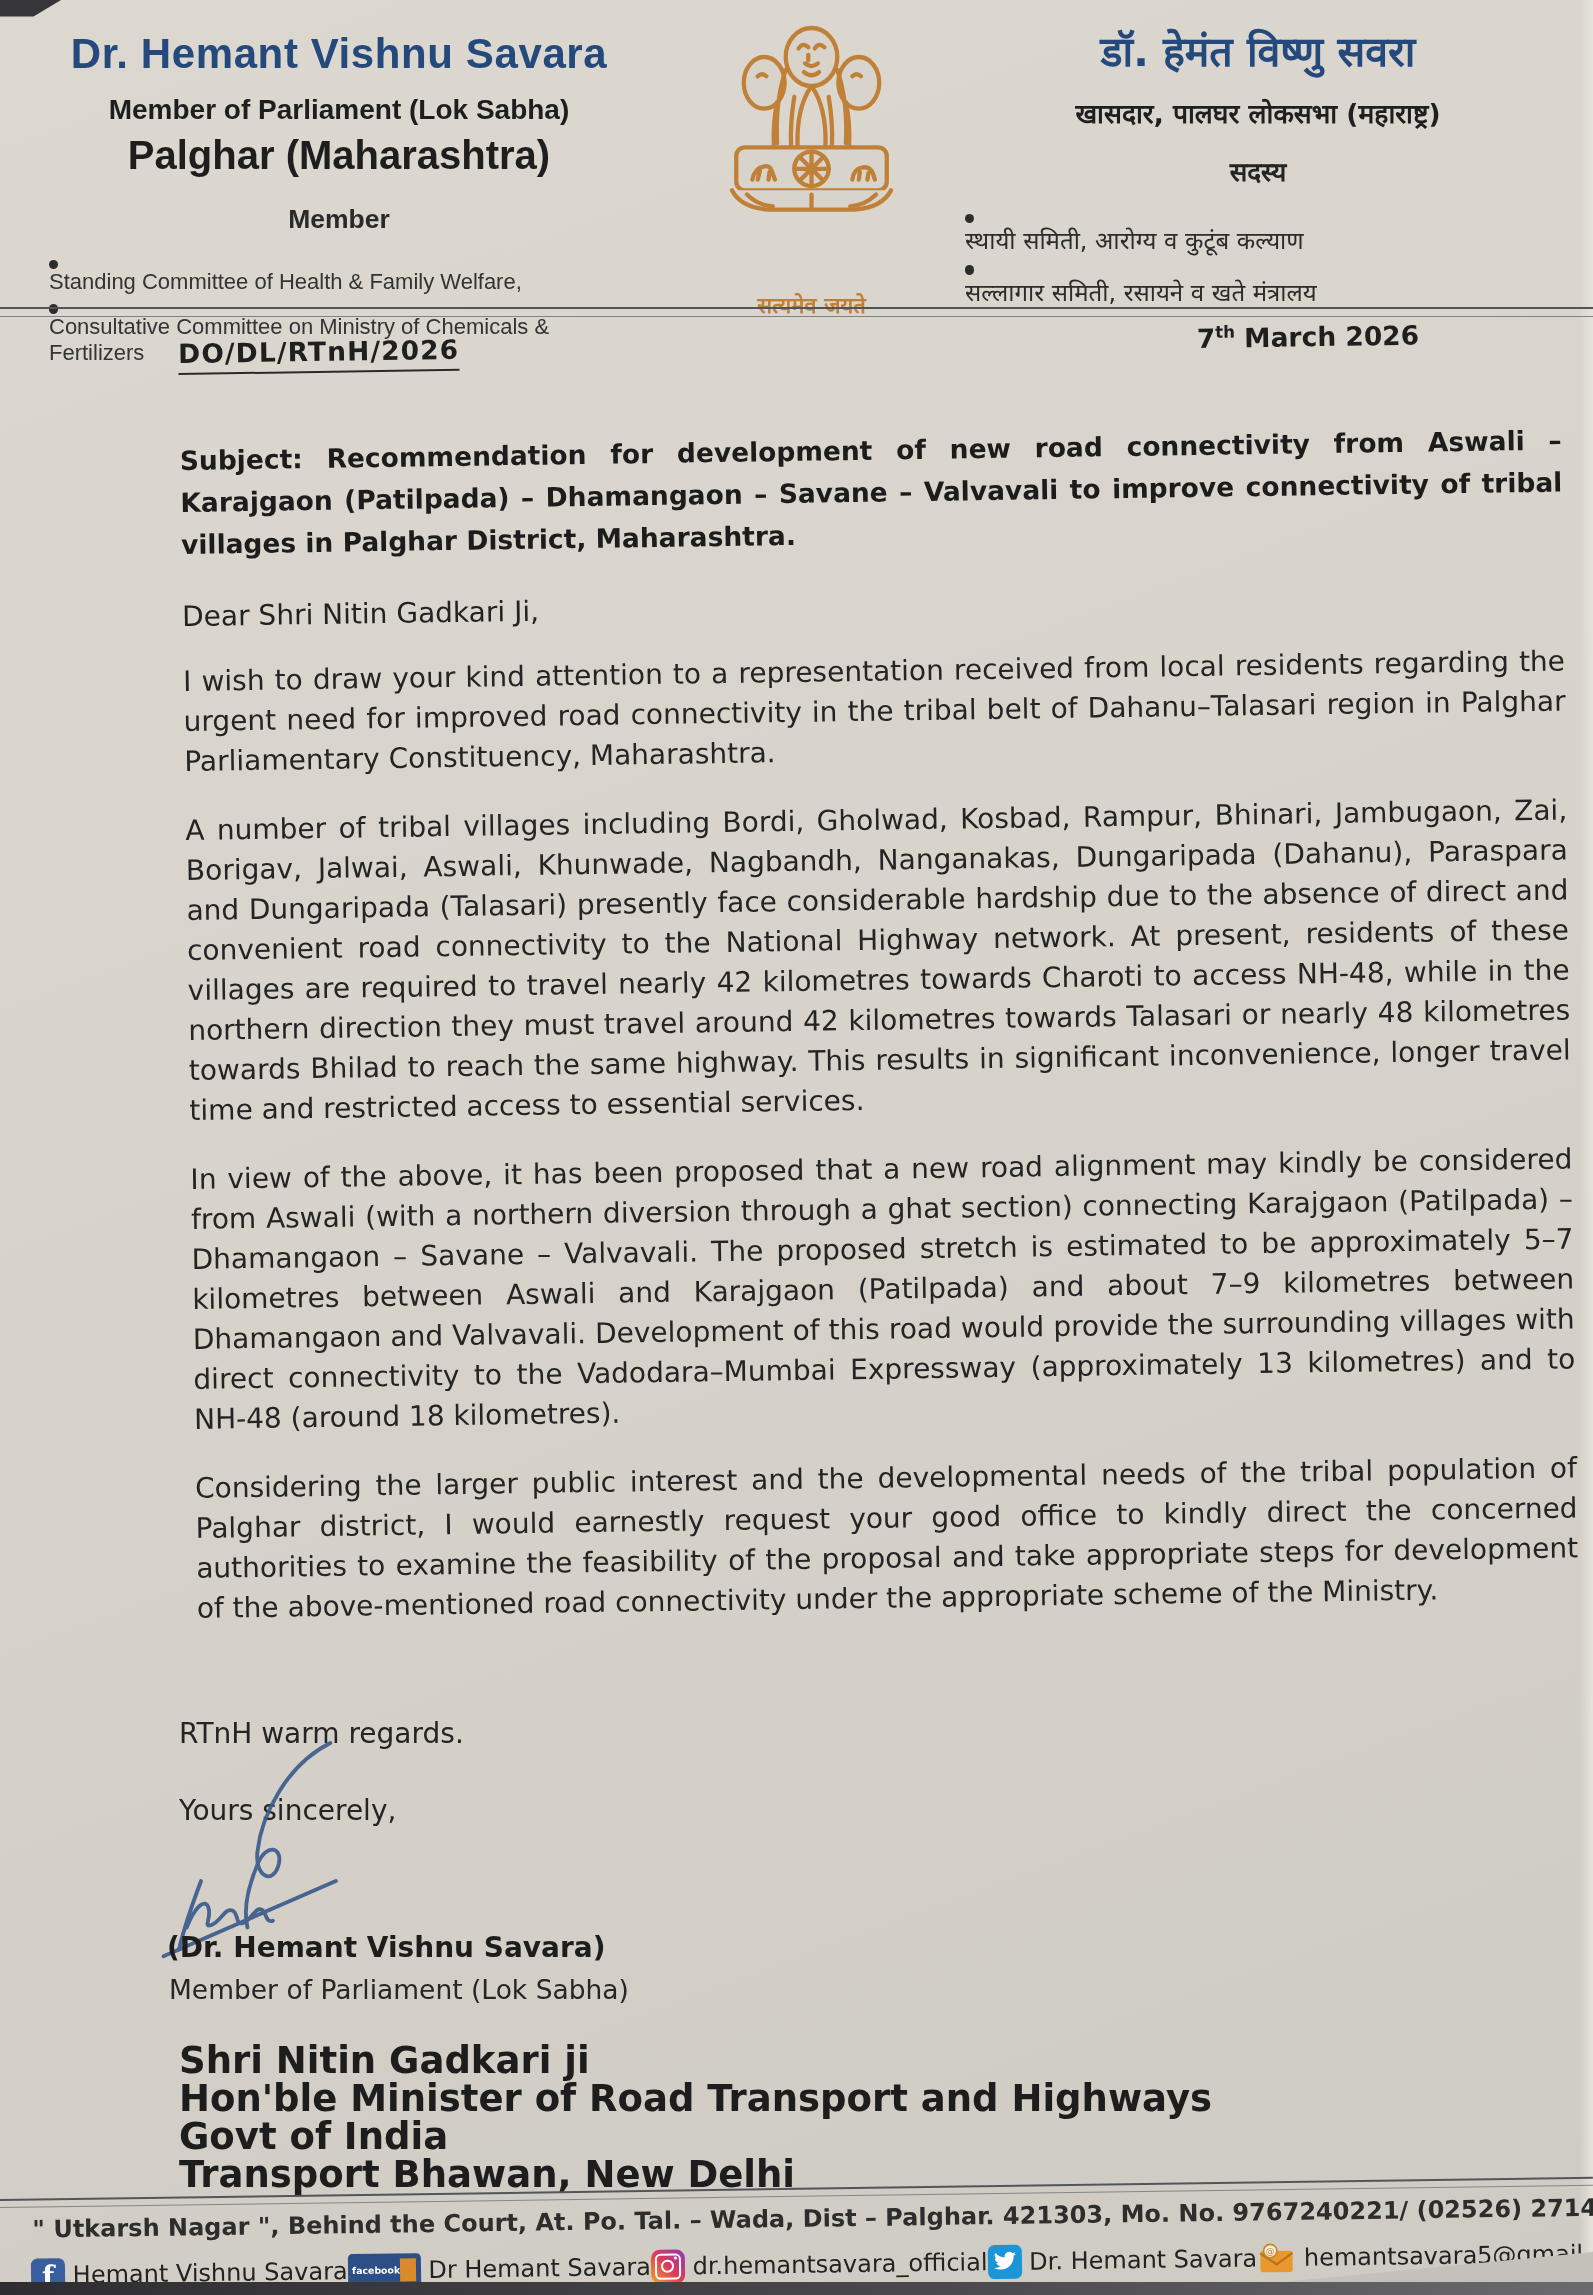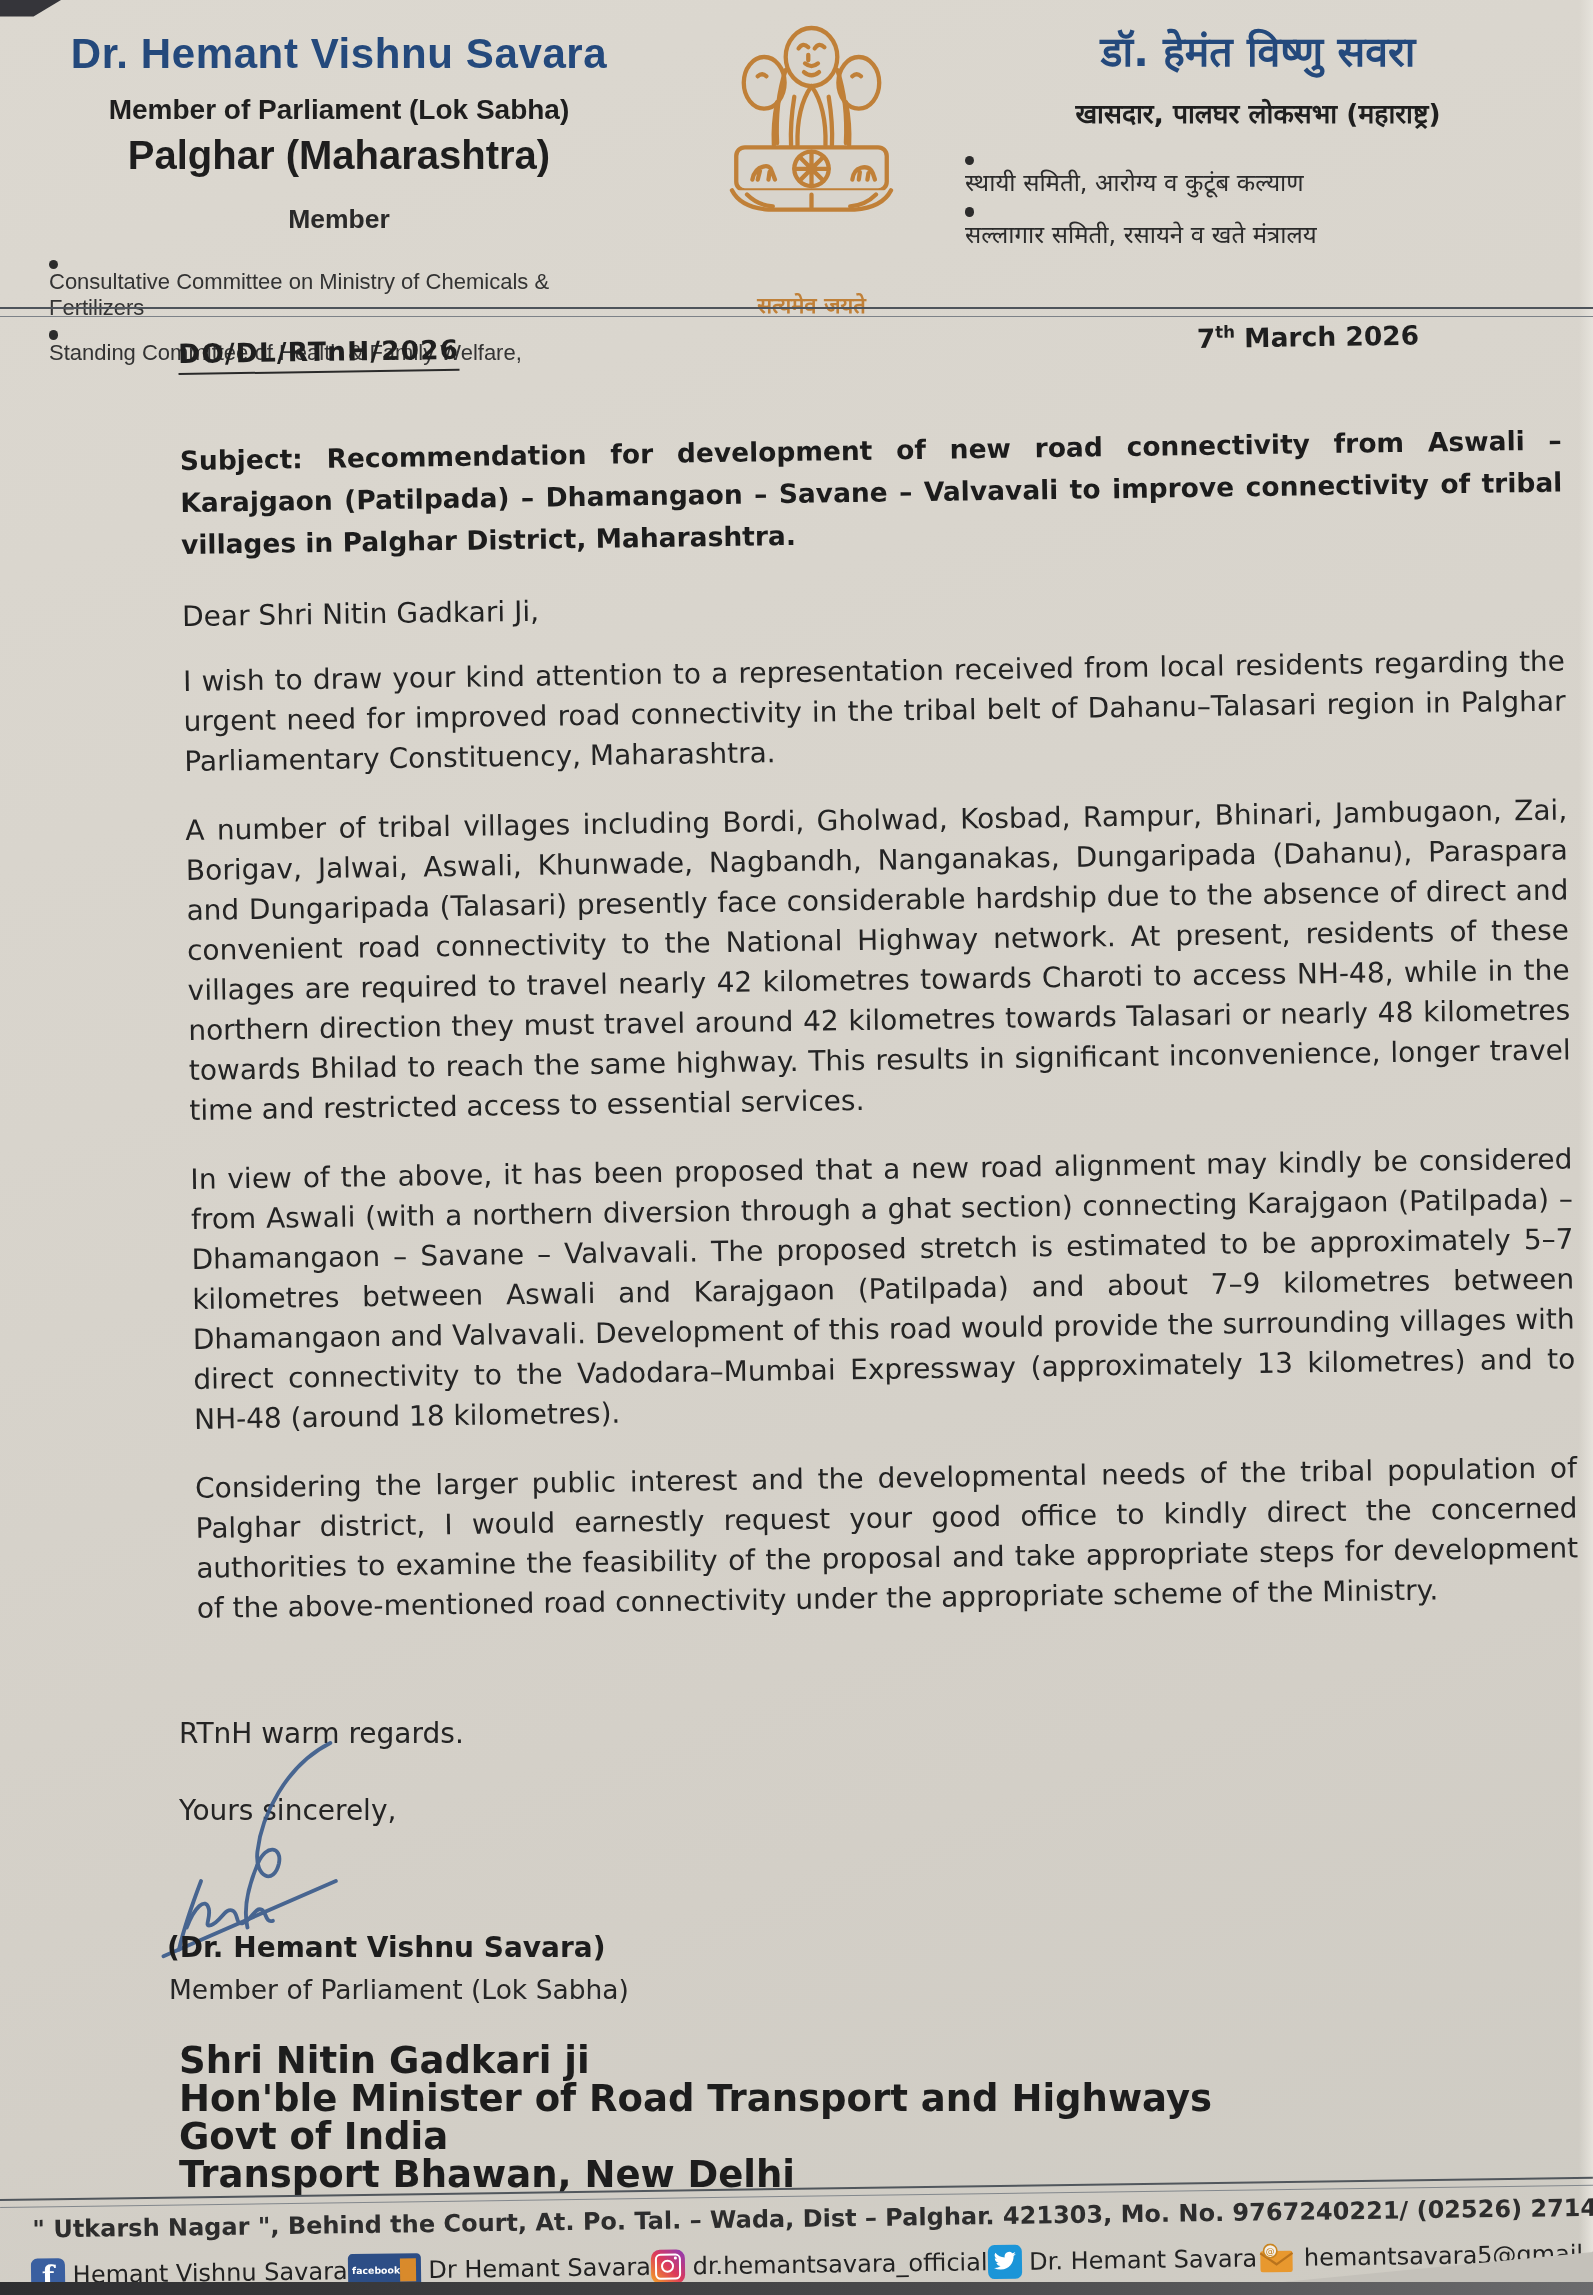--- a/index.html
+++ b/index.html
@@ -88,25 +88,25 @@
   <div class="edge-right"></div>
 
   <div class="hdr-left">
     <div class="name-en">Dr. Hemant Vishnu Savara</div>
     <div class="title-en">Member of Parliament (Lok Sabha)</div>
     <div class="region-en">Palghar (Maharashtra)</div>
     <div class="member-en">Member</div>
     <div class="blist">
       <div class="bitem">
         <div class="dot"></div>
+        <div class="btext">Standing Committee of Health &amp; Family Welfare,</div>
+      </div>
+      <div class="bitem">
+        <div class="dot"></div>
         <div class="btext">Consultative Committee on Ministry of Chemicals &amp; Fertilizers</div>
-      </div>
-      <div class="bitem">
-        <div class="dot"></div>
-        <div class="btext">Standing Committee of Health &amp; Family Welfare,</div>
       </div>
     </div>
   </div>
 
   <div class="emblem">
     <svg width="215" height="254" viewBox="0 0 200 236">
       <g stroke="#c08038" stroke-width="4" fill="none" stroke-linecap="round" stroke-linejoin="round">
 
         <ellipse cx="100" cy="38" rx="24" ry="27" fill="#d8d4cc"></ellipse>
         <path d="M88 30 q4 -6 9 -1 M103 30 q4 -6 9 -1 M94 44 q6 5 12 0 M97 36 l0 5 M93 52 q7 6 14 0"></path>
@@ -128,20 +128,21 @@
         <path d="M26 162 q8 16 34 18 l80 0 q26 -2 34 -18" fill="#d8d4cc"></path>
         <path d="M40 166 q10 10 24 11 M160 166 q-10 10 -24 11 M100 166 v12"></path>
       </g>
     </svg>
     <div class="motto">सत्यमेव जयते</div>
   </div>
 
   <div class="hdr-right">
     <div class="name-hi">डॉ. हेमंत विष्णु सवरा</div>
     <div class="title-hi">खासदार, पालघर लोकसभा (महाराष्ट्र)</div>
+    <div class="member-hi">सदस्य</div>
     <div class="blist">
       <div class="bitem">
         <div class="dot"></div>
         <div class="btext-hi">स्थायी समिती, आरोग्य व कुटूंब कल्याण</div>
       </div>
       <div class="bitem">
         <div class="dot"></div>
         <div class="btext-hi">सल्लागार समिती, रसायने व खते मंत्रालय</div>
       </div>
     </div>

